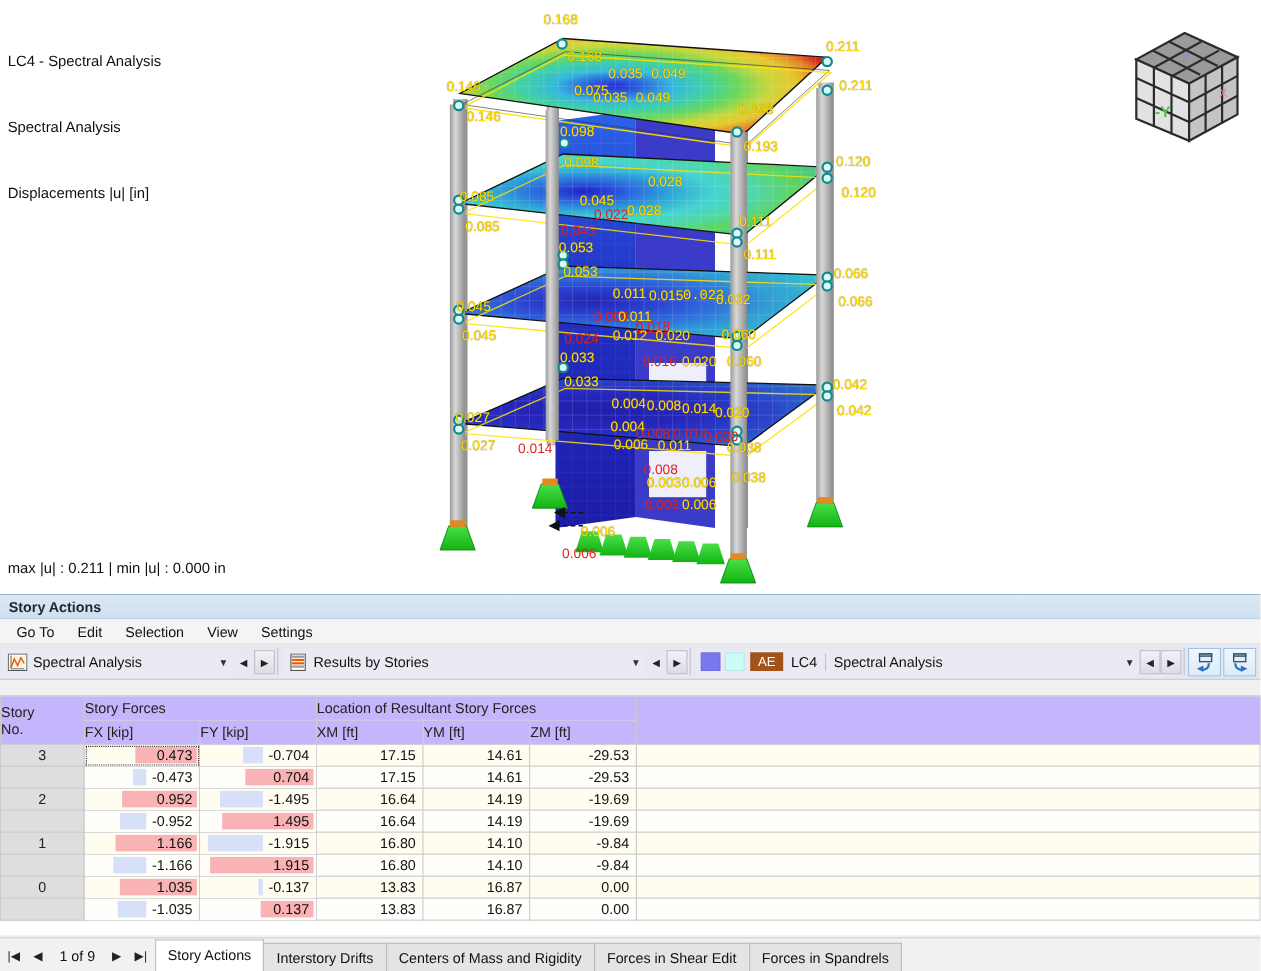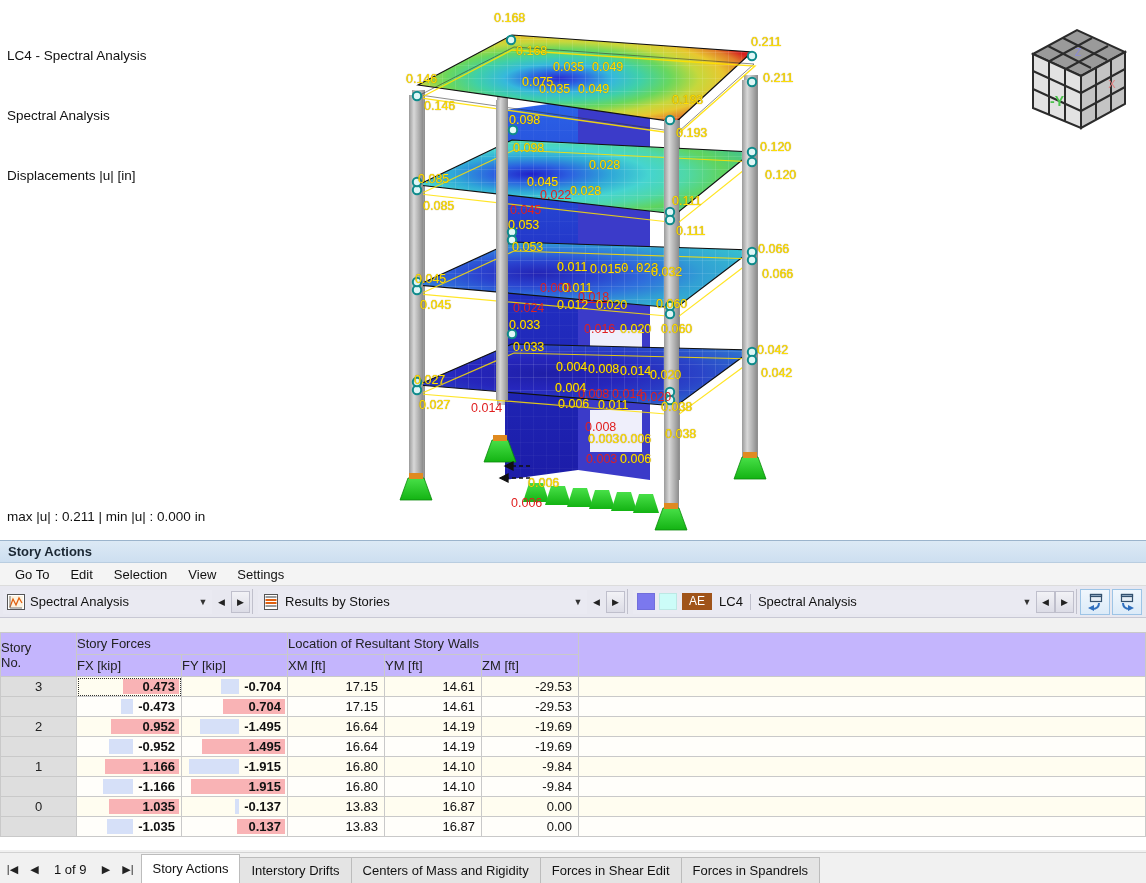--- a/index.html
+++ b/index.html
@@ -111,21 +111,21 @@
   tr.alt td.blank { background: #fffefa; }
   td.bar-cell { position: relative; background: #fffdf0; }
   tr.alt td.bar-cell { background: #fffefa; }
   .bar {
     position: absolute; top: 2px; height: 15px;
   }
   .bar.pos { background: #f9b3b5; }
   .bar.neg { background: #d6e0f8; }
   .bar-text {
     position: absolute; right: 6px; top: 0; height: 20px; line-height: 20px;
-    font-size: 13px; color: #111; font-weight: bold;
+    font-size: 13px; color: #111;
   }
   td.focused { outline: 1px dotted #333; outline-offset: -2px; }
 
   
   #bottom {
     position: absolute; left: 0; top: 852px; width: 1146px; height: 31px;
     background: #f1f1f1; border-top: 1px solid #d2d2d2;
     display: flex; align-items: flex-end;
   }
   #pager { display: flex; align-items: center; height: 28px; padding: 0 6px; gap: 9px; }
@@ -543,21 +543,21 @@
           <col style="width:97px">
           <col>
       </colgroup>
       <thead>
         <tr>
           <th rowspan="2">
             <div>Story</div>
             <div>No.</div>
           </th>
           <th class="grp" colspan="2">Story Forces</th>
-          <th class="grp" colspan="3">Location of Resultant Story Walls</th>
+          <th class="grp" colspan="3">Location of Resultant Story Forces</th>
           <th rowspan="2"></th>
         </tr>
         <tr>
           <th>FX [kip]</th>
           <th>FY [kip]</th>
           <th>XM [ft]</th>
           <th>YM [ft]</th>
           <th>ZM [ft]</th>
         </tr>
       </thead>

